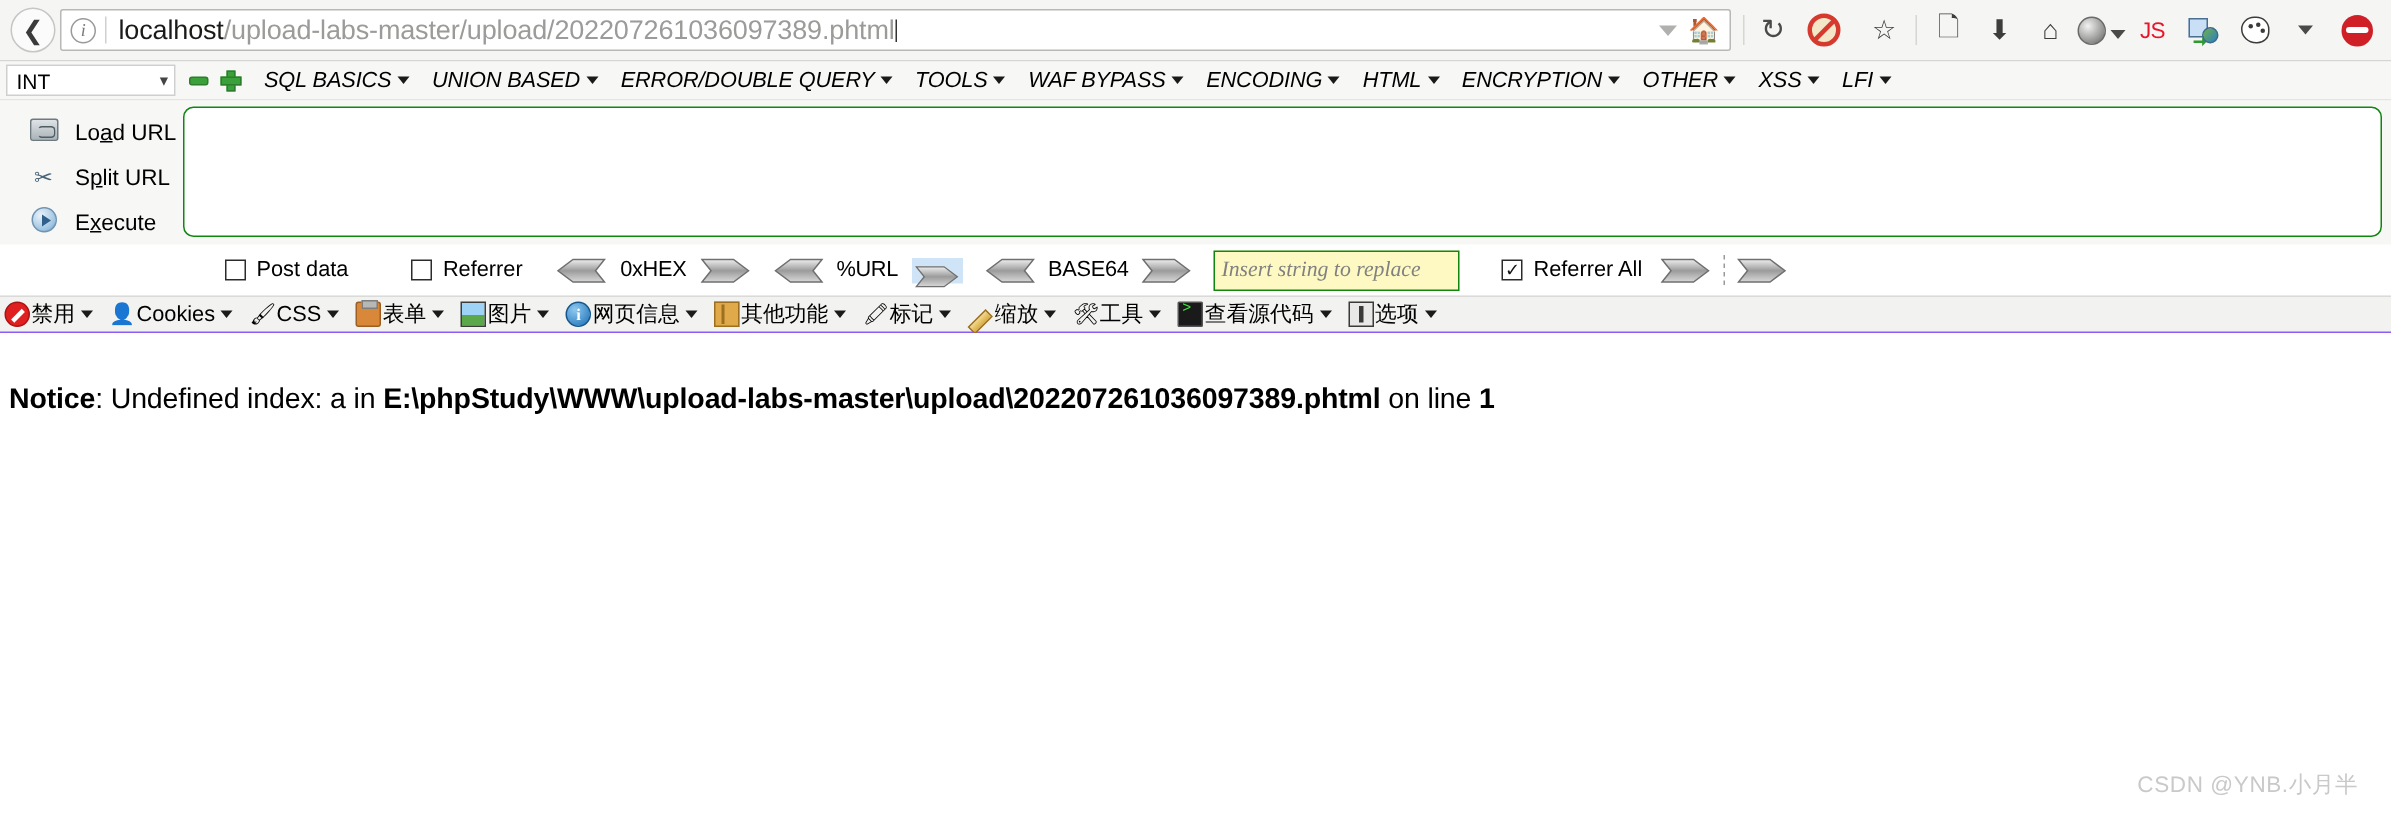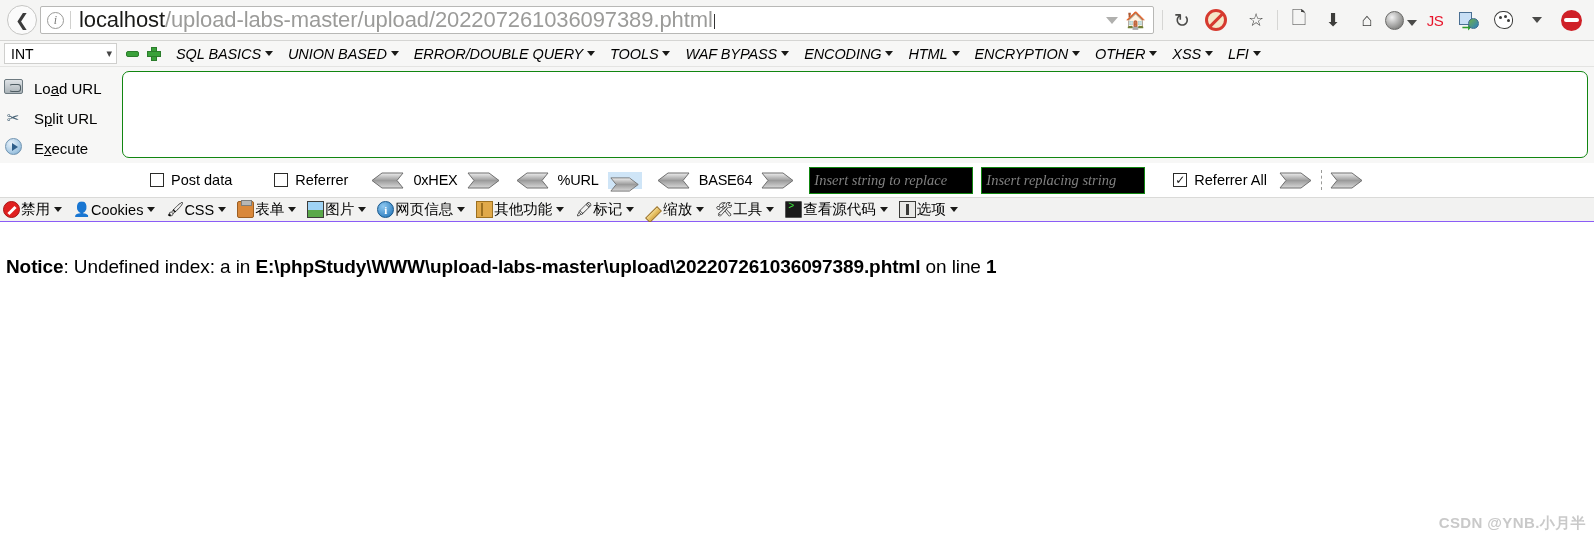--- a/index.html
+++ b/index.html
@@ -52,21 +52,21 @@
     font-family: "Liberation Serif", serif;
     display: flex; align-items: center; justify-content: center;
     flex: 0 0 auto;
     margin-right: 6px;
   }
   .url-sep {
     width: 1px; height: 18px; background: #d0d0ce; margin-right: 8px;
     flex: 0 0 auto;
   }
   .url-text {
-    font-size: 22px;
+    font-size: 18px;
     color: #9b9b99;
     white-space: nowrap;
     overflow: hidden;
     flex: 1 1 auto;
     letter-spacing: -0.1px;
   }
   .url-text b { color: #1a1a18; font-weight: normal; }
   .caret-text {
     display: inline-block;
     width: 1px; height: 15px;
@@ -243,21 +243,21 @@
   }
 
   
   .hb-body {
     background: #f7f7f6;
     display: flex;
     padding: 4px 0 0 0;
   }
   .hb-left {
     width: 122px; flex: 0 0 auto;
-    padding: 2px 0 0 0;
+    padding: 2px 0 0 16px;
   }
   .hb-act {
     display: flex; align-items: center;
     height: 30px;
     font-size: 15px;
     color: #000;
   }
   .hb-act .aic {
     width: 26px; text-align: center; flex: 0 0 auto;
     margin-right: 8px;
@@ -321,21 +321,21 @@
   .arr {
     width: 34px; height: 17px;
     flex: 0 0 auto;
   }
   .arr svg { display:block; }
   .arr-hl { background: #cfe5f7; padding: 4px 2px; }
   .arr-lbl { margin: 0 9px; font-size: 14.5px; letter-spacing: -0.2px; }
   .rep-input {
     width: 164px; height: 27px;
     border: 1.5px solid #118611;
-    background: #000000;
+    background: #fef9c3;
     display: flex; align-items: center;
     padding: 0 4px;
     margin-right: 8px;
     flex: 0 0 auto;
     overflow: hidden;
   }
   .rep-input span {
     font-size: 14.5px; color: #808080; font-style: italic;
     white-space: nowrap;
     font-family: "Liberation Serif", serif;
@@ -433,25 +433,24 @@
     font-size: 19px;
     color: #000;
     margin-bottom: 32px;
     white-space: nowrap;
     letter-spacing: -0.1px;
     font-family: "Liberation Sans", sans-serif;
   }
   .notice b { font-weight: bold; }
   .watermark {
     position: absolute;
-    right: 8px; bottom: 10px;
+    right: 22px; bottom: 10px;
     font-size: 15px;
     color: #c9c9c9;
     letter-spacing: 0.4px;
-    font-weight: bold;
   }
 </style>
 </head>
 <body>
 
 <div class="navbar">
   <div class="nav-btn">
     <div class="back-circle">❮</div>
   </div>
 
@@ -647,23 +646,20 @@
     <span class="arr">
       <svg width="34" height="17" viewBox="0 0 34 17">
           <path d="M1 1 L22 1 L32 8.5 L22 16 L1 16 L7 8.5 Z" fill="url(#gR)" stroke="#6f6f6f" stroke-width="1"></path>
         </svg>
     </span>
   </div>
 
   <div class="rep-input">
     <span>Insert string to replace</span>
   </div>
-  <div class="rep-input">
-    <span>Insert replacing string</span>
-  </div>
 
   <div class="opt-item" style="margin-right:12px">
     <span class="cbx">
         <span>✓</span>
       </span>
     <span>Referrer All</span>
   </div>
 
   <span class="arr">
     <svg width="34" height="17" viewBox="0 0 34 17">

